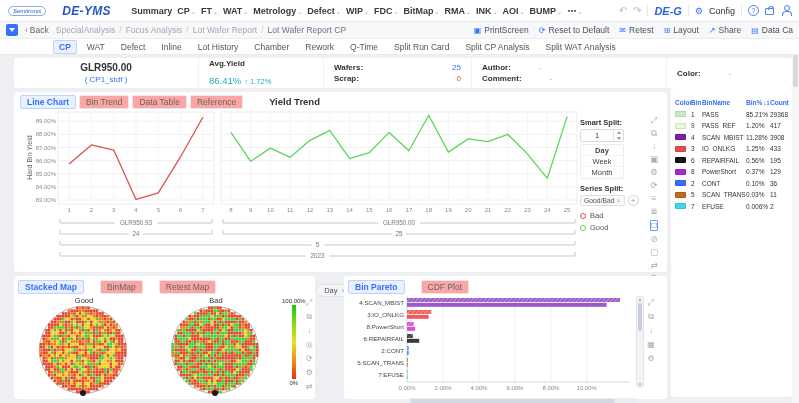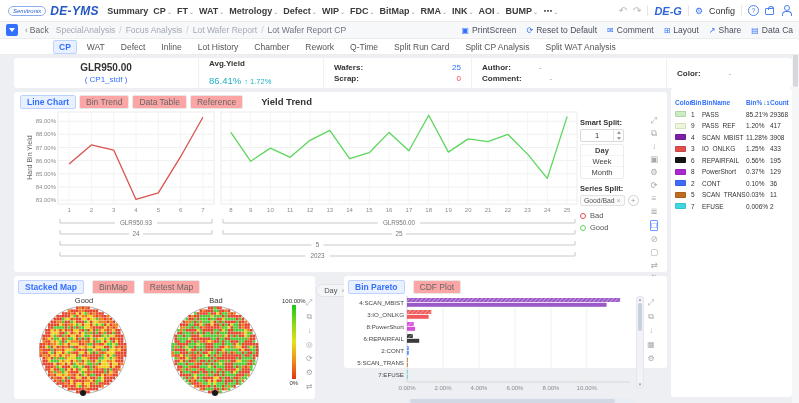--- a/index.html
+++ b/index.html
@@ -2,21 +2,21 @@
 <html><head>
 <meta charset="utf-8">
 <style>
   * { margin:0; padding:0; box-sizing:border-box; }
   html,body { width:799px; height:403px; }
   body { font-family:"Liberation Sans","DejaVu Sans",sans-serif; background:#edeff3; overflow:hidden; position:relative; color:#333; }
 
   
   #topnav { position:absolute; top:0; left:0; width:799px; height:22px; background:#fff;
             border-bottom:1px solid #ebebeb; display:flex; align-items:center; padding:0 8px; z-index:6; }
-  .logo-wrap { display:flex; align-items:center; gap:4px; margin-right:6px; }
+  .logo-wrap { display:flex; align-items:center; gap:16px; margin-right:18px; }
   .logo-oval { font-size:6px; color:#2b5fd9; border:1px solid #8fadec; border-radius:8px; padding:1px 4px; font-style:italic; white-space:nowrap; }
   .brand { font-size:12px; font-weight:800; font-style:italic; color:#2456c4; letter-spacing:.3px; }
   #topnav-menu { display:flex; align-items:center;text-align:center; }
   .nav-item { font-size:9px; color:#3a3a3a; margin:0 2.5px; cursor:pointer; white-space:nowrap; font-weight:600;}
   .nav-item .caret { font-size:6px; color:#9a9a9a; margin-left:1px; }
   .topnav-right { margin-left:auto; display:flex; align-items:center; gap:6px; }
   .tn-icon { color:#b9b9b9; font-size:10px; line-height:10px; }
   .tn-sep { width:1px; height:11px; background:#e7e7e7; }
   .deg { font-size:11px; font-weight:800; font-style:italic; color:#2e66d9; }
   .gear { color:#3370ff; font-size:9px; }
@@ -67,21 +67,21 @@
   .ay-label { font-size:8px; color:#333; font-weight:700; }
   .ay-value { font-size:9.5px; color:#1fb0c2; font-weight:400; }
   .ay-delta { font-size:7.5px; color:#1fb0c2; margin-left:3px; font-weight:400; }
   .kv { display:flex; font-size:8px; color:#333; }
   .kv .k { font-weight:600; }
   .kv .v { margin-left:auto; }
   .kv .v.ml { margin-left:28px; }
   .v-blue { color:#3370ff; } .v-red { color:#f53f3f; } .v-dash { color:#999; }
 
   
-  .card-tabs { display:flex; align-items:center; gap:8px; height:16px; padding:3px 6px 0 6px; }
+  .card-tabs { display:flex; align-items:center; gap:16px; height:16px; padding:3px 6px 0 6px; }
   .ctab { font-size:8.5px; color:#666; padding:1px 6px; background:#fca5a5; border:1px solid #e8e8e8; border-radius:2px; white-space:nowrap; cursor:pointer;}
   .ctab.active { background:#e9f0ff; color:#3370ff; border-color:#bcd2ff; font-weight:700; }
   .chart-title { font-size:9.5px; font-weight:700; color:#333; margin-left:10px; }
 
   
   #chart-card { position:absolute; top:92px; left:14px; width:653px; height:180px; background:#fff; border-radius:3px; }
   .chart-body { display:flex; padding-left:14px; }
   .ylabel { position:absolute; left:-20px; top:62px; width:70px; text-align:center;
             transform:rotate(-90deg); font-size:7px; color:#666; }
   #trend-tags { display:flex; gap:6px; justify-content:center; margin-top:1px; }
@@ -134,21 +134,21 @@
   
   #maps-card { position:absolute; top:276px; left:14px; width:301px; height:123px; background:#fff; border-radius:3px; padding:3px 4px; }
   .maps-body { display:flex; margin-top:1px; }
   .wafer-box { width:132px; display:flex; flex-direction:column; align-items:center; }
   .wafer-label { font-size:7.5px; color:#333; margin-bottom:0px; }
   .scale-col { width:34px; display:flex; flex-direction:column; align-items:center; font-size:6px; color:#333; padding-top:2px; }
   .scale-bar { width:4px; height:74px; background:linear-gradient(to bottom,#18c818,#8ad818,#e8e018,#f09018,#e83018); margin:1px 0; }
   #maps-icons { width:14px; gap:5px; padding-top:2px; font-size:8px; }
 
   
-  #pareto-card { position:absolute; top:276px; left:344px; width:323px; height:92px; background:#fff; border-radius:3px; padding:3px 4px; }
+  #pareto-card { position:absolute; top:276px; left:344px; width:323px; height:123px; background:#fff; border-radius:3px; padding:3px 4px; }
   .pareto-body { display:flex; margin-top:1px; }
   #pareto-svg-wrap { width:288px; }
   .vscroll { width:8px; height:92px; background:#f1f3f7; border:1px solid #e3e6ec; border-radius:3px;
              display:flex; flex-direction:column; align-items:center; font-size:4.5px; color:#9aa0ae; }
   .vthumb { width:4px; height:28px; background:#c9d0dd; border-radius:2px; margin-top:1px; }
   .vscroll .sp { flex:1; }
   #pareto-icons { width:14px; gap:5px; padding-top:2px; font-size:8px; }
   .hscroll { margin:1px 0 0 60px; height:5px; width:228px; background:#e9edf4; border-radius:3px; position:relative; }
   .hthumb { position:absolute; left:2px; top:0.5px; height:4px; width:205px; background:#d2d8e4; border-radius:3px; }
 
@@ -213,21 +213,21 @@
       <span class="tb-action">
         <span class="ic">▣</span>
         <span>PrintScreen</span>
       </span>
       <span class="tb-action">
         <span class="ic">⟳</span>
         <span>Reset to Default</span>
       </span>
       <span class="tb-action">
         <span class="ic">✉</span>
-        <span>Comment</span>
+        <span>Retest</span>
       </span>
       <span class="tb-action">
         <span class="ic">⊞</span>
         <span>Layout</span>
       </span>
       <span class="tb-action">
         <span class="ic">↗</span>
         <span>Share</span>
       </span>
       <span class="tb-action">

